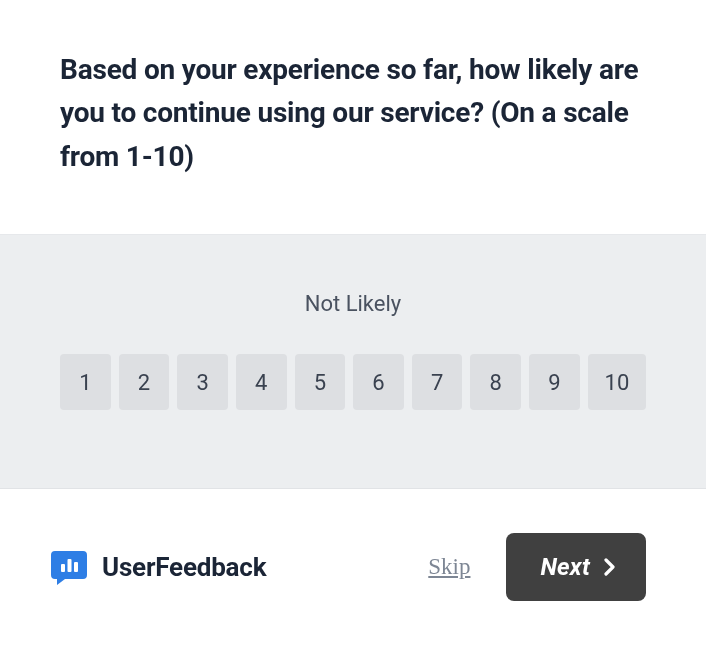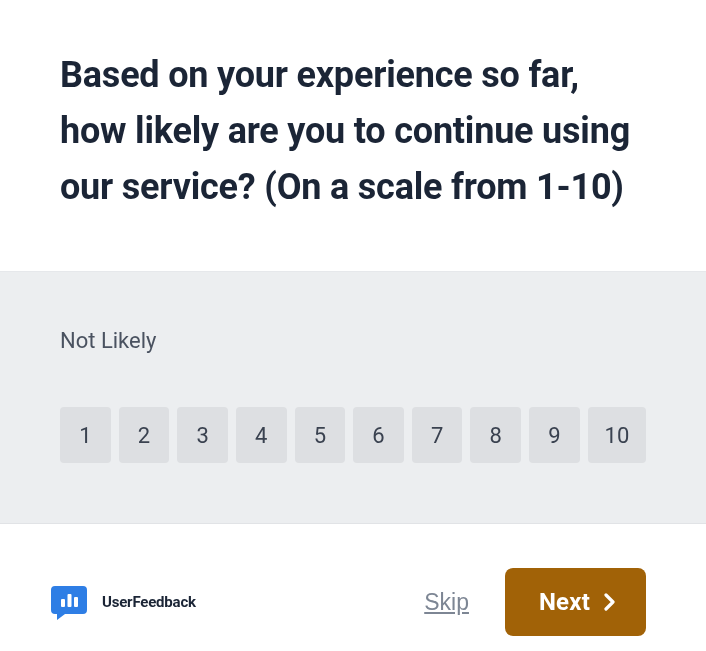--- a/index.html
+++ b/index.html
@@ -18,36 +18,36 @@
       background: #ffffff;
       border-radius: 6px;
       overflow: hidden;
     }
     .question-section {
       padding: 48px 60px 56px 60px;
       background: #ffffff;
       border-bottom: 1px solid #e6e8eb;
     }
     .question-text {
-      font-size: 36px;
+      font-size: 28px;
       font-weight: 700;
       line-height: 1.55;
       color: #1b2536;
       letter-spacing: -0.2px;
     }
     .scale-section {
       flex: 1;
       background: #eceef0;
       padding: 56px 60px 60px 60px;
       border-bottom: 1px solid #e1e3e6;
     }
     .scale-labels {
       display: flex;
-      justify-content: flex-start;
-      margin-bottom: 54px;
+      justify-content: center;
+      margin-bottom: 38px;
     }
     .scale-label {
       font-size: 22px;
       font-weight: 400;
       color: #4a5260;
     }
     .scale-buttons {
       display: flex;
       justify-content: space-between;
       gap: 8px;
@@ -85,56 +85,57 @@
       gap: 12px;
     }
     .brand-icon-wrap {
       width: 42px;
       height: 42px;
       display: flex;
       align-items: center;
       justify-content: center;
     }
     .brand-name {
-      font-size: 15px;
+      font-size: 26px;
       font-weight: 700;
       color: #1b2536;
       letter-spacing: -0.2px;
     }
     .footer-actions {
       display: flex;
       align-items: center;
       gap: 36px;
     }
     .skip-link {
       font-size: 23px;
       font-weight: 500;
       color: #7d8694;
       text-decoration: underline;
       cursor: pointer;
       background: none;
       border: none;
-      font-family: Liberation Sans, sans-serif;
+      font-family: Liberation Serif, serif;
       padding: 0;
       margin-left: 19px;
     }
     .next-btn {
-      background: #a16207;
+      background: #404040;
       color: #ffffff;
       border: none;
       border-radius: 8px;
       padding: 20px 30px 20px 34px;
       font-size: 24px;
       font-weight: 700;
       cursor: pointer;
       display: flex;
       align-items: center;
       gap: 14px;
       font-family: inherit;
       letter-spacing: 0.2px;
+      font-style: italic;
     }
     .next-btn .chevron {
       display: inline-flex;
       align-items: center;
     }
   </style>
 </head>
 <body>
 
 <div class="card">

